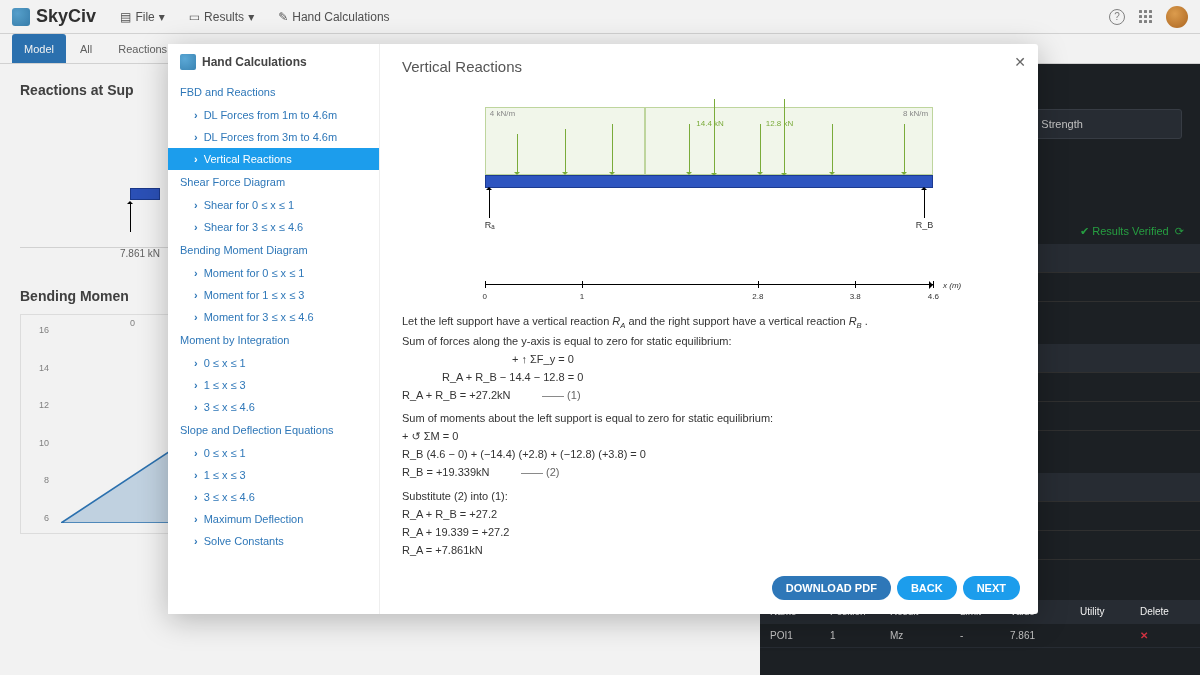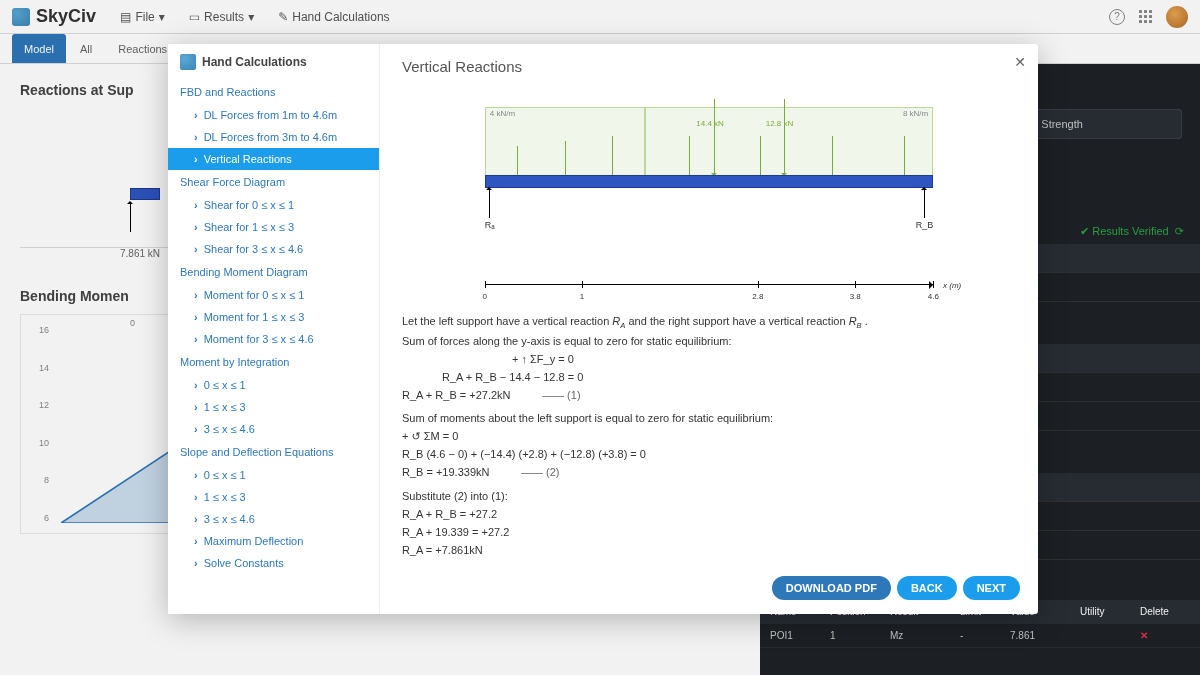--- a/index.html
+++ b/index.html
@@ -49,21 +49,21 @@
 .nav-section { font-size: 11px; color: #2e77b8; padding: 6px 12px; cursor: pointer; }
 .nav-item { font-size: 11px; color: #2e77b8; padding: 5px 12px 5px 26px; cursor: pointer; display: flex; align-items: center; gap: 6px; }
 .nav-item::before { content: "›"; color: #2e77b8; font-weight: bold; }
 .nav-item.active { background: #1c9dec; color: #fff; }
 .nav-item.active::before { color: #fff; }
 .content { flex: 1; padding: 14px 22px; position: relative; overflow: hidden; }
 .close-x { position: absolute; top: 10px; right: 12px; font-size: 14px; color: #666; cursor: pointer; }
 .content h2 { font-size: 15px; font-weight: 500; color: #555; margin-bottom: 18px; }
 .diagram { height: 200px; position: relative; margin: 0 40px 20px 40px; }
 .beam { position: absolute; left: 8%; right: 8%; top: 82px; height: 13px; background: #2e55c0; border: 1px solid #1c3a90; }
-.dist-load { position: absolute; top: 14px; height: 80px; background: rgba(140,180,80,0.12); border: 1px solid rgba(140,180,80,0.5); }
+.dist-load { position: absolute; top: 14px; height: 68px; background: rgba(140,180,80,0.12); border: 1px solid rgba(140,180,80,0.5); }
 .dist-load.l1 { left: 8%; width: 30%; }
 .dist-load.l2 { left: 38%; width: 54%; padding-left: 43px; }
 .dl-label { position: absolute; top: 1px; font-size: 8px; color: #888; }
 .dl-arrow { position: absolute; bottom: 0; width: 1px; height: 50px; background: #7aab3a; }
 .dl-arrow::after { content: ""; position: absolute; bottom: -4px; left: -3px; border: 3px solid transparent; border-top-color: #7aab3a; }
 .pl-arrow { position: absolute; top: 6px; width: 1px; height: 76px; background: #7aab3a; }
 .pl-arrow::after { content: ""; position: absolute; bottom: -4px; left: -3px; border: 3px solid transparent; border-top-color: #7aab3a; }
 .pl-label { position: absolute; top: 0; font-size: 8px; color: #7aab3a; white-space: nowrap; margin-top: 28px; }
 .react { position: absolute; top: 95px; font-size: 9px; color: #333; }
 .react-arrow { width: 1px; height: 30px; background: #000; margin: 0 auto 2px; position: relative; }
@@ -205,21 +205,20 @@
     <div class="nav-head">
       <div class="nav-logo"></div>
       <span>Hand Calculations</span>
     </div>
     <div class="nav-section">FBD and Reactions</div>
     <div class="nav-item">DL Forces from 1m to 4.6m</div>
     <div class="nav-item">DL Forces from 3m to 4.6m</div>
     <div class="nav-item active">Vertical Reactions</div>
     <div class="nav-section">Shear Force Diagram</div>
     <div class="nav-item">Shear for 0 ≤ x ≤ 1</div>
-    <div class="nav-item">Shear for 1 ≤ x ≤ 3</div>
     <div class="nav-item">Shear for 3 ≤ x ≤ 4.6</div>
     <div class="nav-section">Bending Moment Diagram</div>
     <div class="nav-item">Moment for 0 ≤ x ≤ 1</div>
     <div class="nav-item">Moment for 1 ≤ x ≤ 3</div>
     <div class="nav-item">Moment for 3 ≤ x ≤ 4.6</div>
     <div class="nav-section">Moment by Integration</div>
     <div class="nav-item">0 ≤ x ≤ 1</div>
     <div class="nav-item">1 ≤ x ≤ 3</div>
     <div class="nav-item">3 ≤ x ≤ 4.6</div>
     <div class="nav-section">Slope and Deflection Equations</div>

